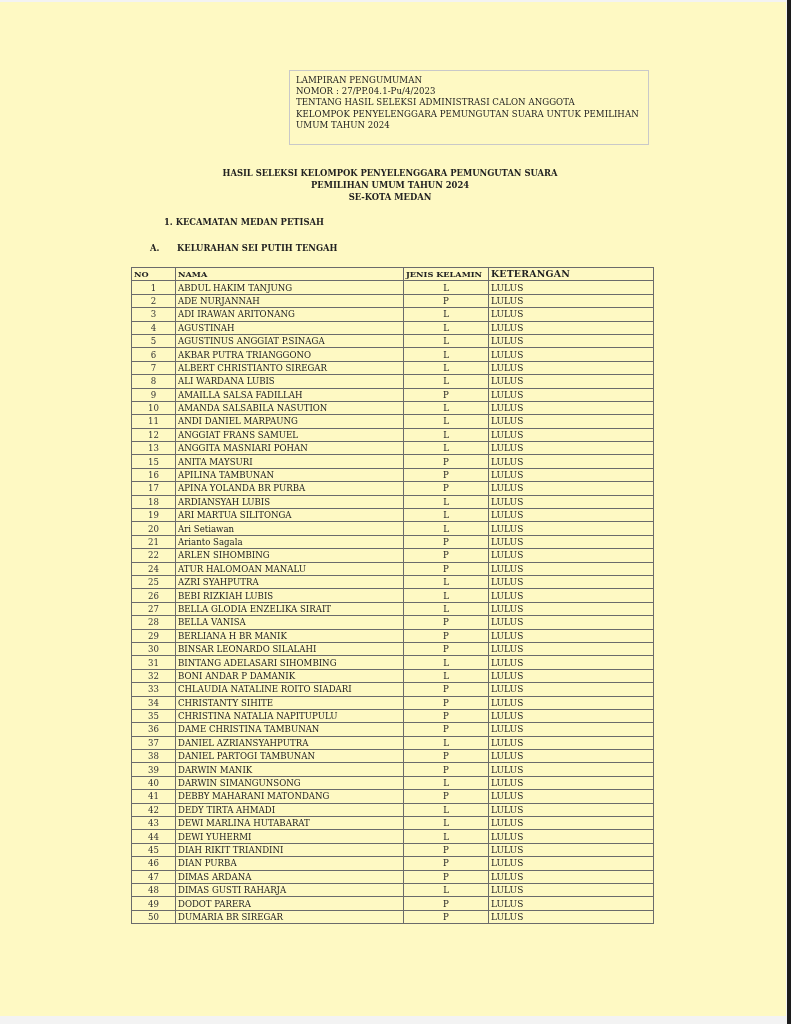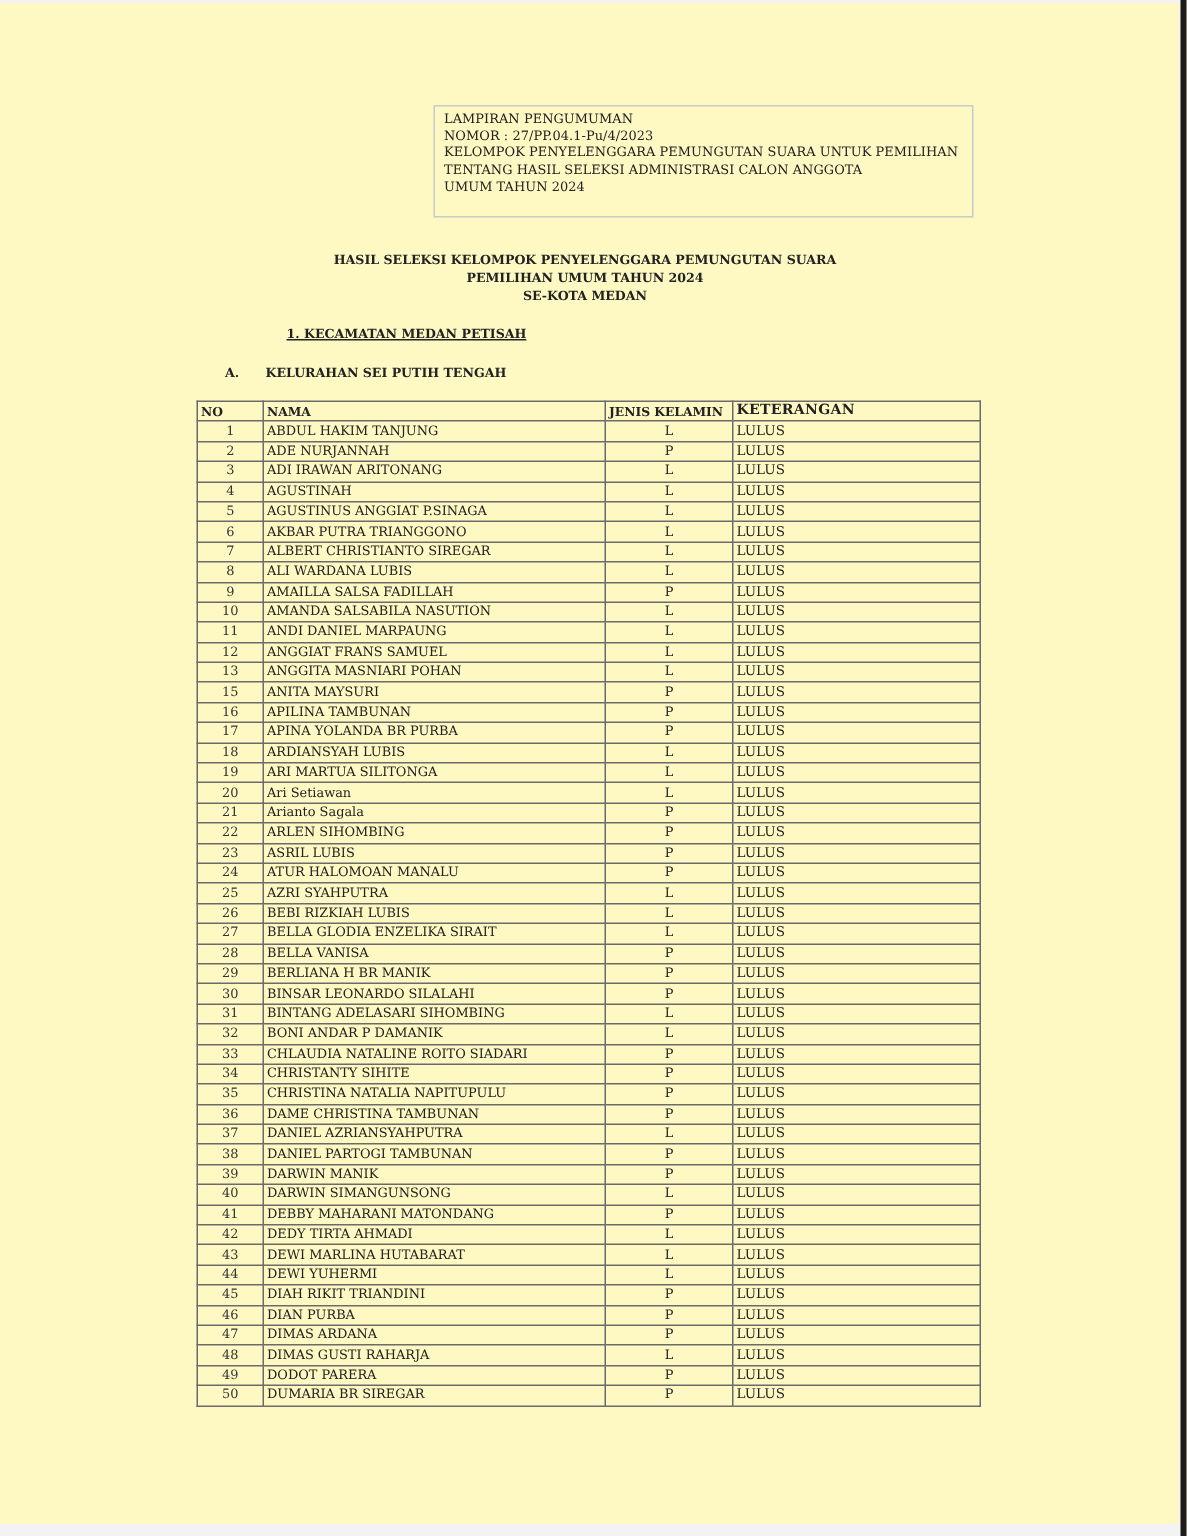--- a/index.html
+++ b/index.html
@@ -54,21 +54,21 @@
       font-weight: bold;
       font-size: 8.4px;
       line-height: 12px;
     }
     .section-line {
       position: absolute;
       font-weight: bold;
       font-size: 8.4px;
       white-space: nowrap;
     }
-    .kecamatan { left: 191px; top: 215px; text-decoration: underline; }
+    .kecamatan { left: 164px; top: 215px; }
     .kel-letter { left: 150px; top: 241px; }
     .kel-name { left: 177px; top: 241px; }
 
     table.data {
       position: absolute;
       left: 131px;
       top: 265px;
       width: 522px;
       border-collapse: collapse;
       table-layout: fixed;
@@ -98,22 +98,22 @@
     col.c-jk { width: 85px; }
     col.c-ket { width: 165px; }
   </style>
 </head>
 <body>
 
 <div class="page">
   <div class="header-box">
     <div>LAMPIRAN PENGUMUMAN</div>
     <div>NOMOR : 27/PP.04.1-Pu/4/2023</div>
+    <div>TENTANG HASIL  SELEKSI  ADMINISTRASI  CALON  ANGGOTA</div>
     <div>KELOMPOK PENYELENGGARA PEMUNGUTAN SUARA UNTUK PEMILIHAN</div>
-    <div>TENTANG HASIL  SELEKSI  ADMINISTRASI  CALON  ANGGOTA</div>
     <div>UMUM  TAHUN 2024</div>
   </div>
 
   <div class="title-block">
     <div>HASIL SELEKSI KELOMPOK PENYELENGGARA PEMUNGUTAN SUARA</div>
     <div>PEMILIHAN UMUM TAHUN 2024</div>
     <div>SE-KOTA MEDAN</div>
   </div>
 
   <div class="section-line kecamatan">1. KECAMATAN MEDAN PETISAH</div>
@@ -256,26 +256,20 @@
           <td class="jk">P</td>
           <td class="ket">LULUS</td>
         </tr>
         <tr>
           <td class="no">22</td>
           <td class="nama">ARLEN SIHOMBING</td>
           <td class="jk">P</td>
           <td class="ket">LULUS</td>
         </tr>
         <tr>
-          <td class="no">23</td>
-          <td class="nama">ASRIL LUBIS</td>
-          <td class="jk">P</td>
-          <td class="ket">LULUS</td>
-        </tr>
-        <tr>
           <td class="no">24</td>
           <td class="nama">ATUR HALOMOAN MANALU</td>
           <td class="jk">P</td>
           <td class="ket">LULUS</td>
         </tr>
         <tr>
           <td class="no">25</td>
           <td class="nama">AZRI SYAHPUTRA</td>
           <td class="jk">L</td>
           <td class="ket">LULUS</td>

